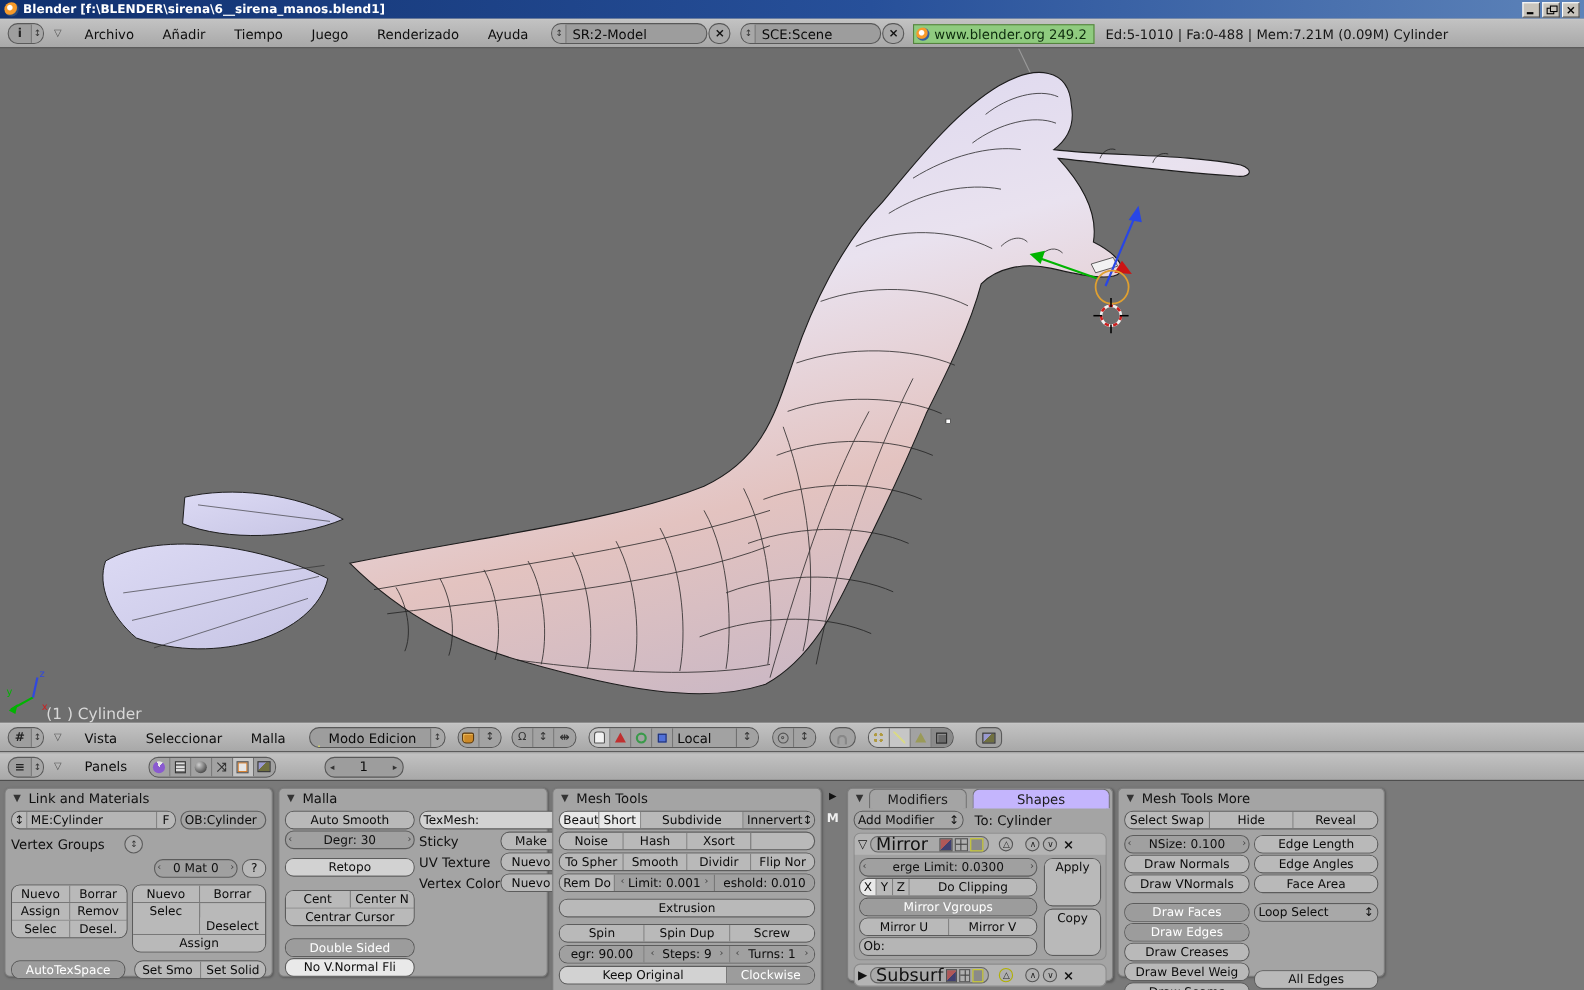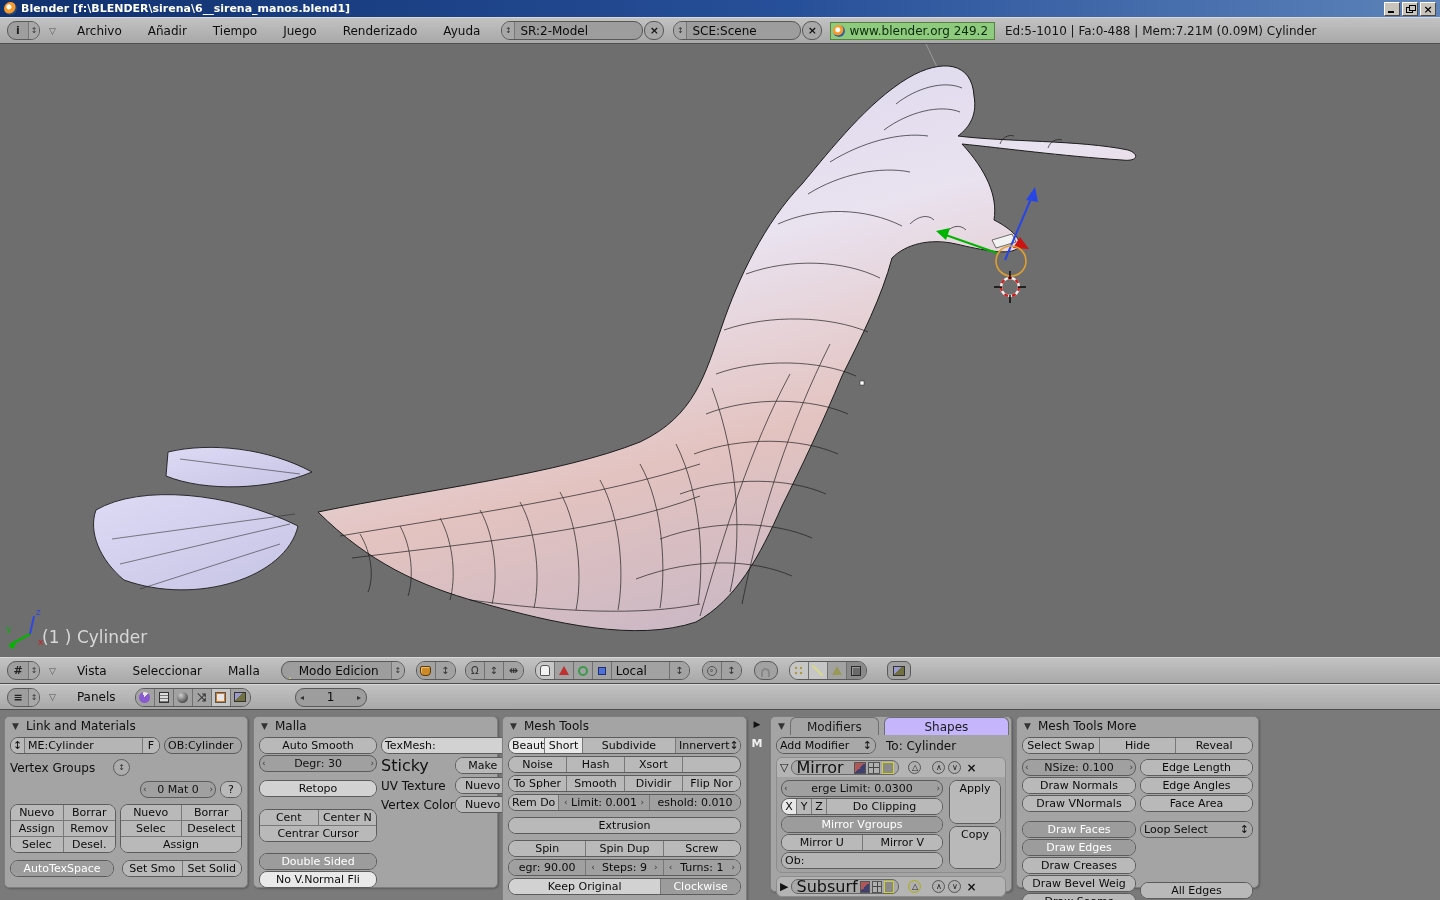--- a/index.html
+++ b/index.html
@@ -30,21 +30,21 @@
   .pillfield .dd { width:13px; text-align:center; font-size:8px; background:#a8a8a8; border-right:1px solid #777; line-height:17px; color:#333; }
   .pillfield .tx { padding:0 5px; font-size:12px; color:#0a0a0a; white-space:nowrap; }
   .xbtn { width:20px; height:19px; border:1px solid #585858; border-radius:9px; background:#a8a8a8; text-align:center; line-height:17px; font-weight:bold; font-size:11px; margin-left:1px; }
 
   .vbadge { display:flex; align-items:center; height:18px; background:#8fcb7f; border:1px solid #55823f; padding:0 6px 0 2px; font-size:12px; color:#0c2a0c; gap:4px; }
   .vbadge .blogo { width:12px; height:12px; border-radius:50%; background:radial-gradient(circle at 40% 40%, #fff 0 2px, #f79a2a 3px 5px, #35609c 6px); }
   .stats { font-size:12px; color:#141414; margin-left:10px; white-space:nowrap; }
 
   
   .viewport { position:absolute; top:44px; left:0; width:1440px; height:613px; background:#6e6e6e; }
-  .obj-label { position:absolute; left:42px; top:583px; color:#d8d8d8; font-size:17px; }
+  .obj-label { position:absolute; left:42px; top:598px; color:#d8d8d8; font-size:14px; }
 
   
   .ibtn { height:19px; min-width:19px; border:1px solid #5a5a5a; border-radius:5px; background:#a2a2a2; display:flex; align-items:center; justify-content:center; font-size:10px; color:#333; }
   .igrp { display:flex; border:1px solid #5a5a5a; border-radius:9px; overflow:hidden; height:19px; background:#a2a2a2; }
   .igrp .ibtn { border:none; border-right:1px solid #707070; border-radius:0; height:17px; }
   .igrp .ibtn:last-child { border-right:none; }
   .pressed { background:#c6c6c6; }
   .dark { background:#8a8a8a; }
   .shape-tri { width:0; height:0; border-left:5px solid transparent; border-right:5px solid transparent; border-bottom:9px solid #c03030; }
   .shape-tri.yellow { border-bottom-color:#d8d86a; border-left-width:4px; border-right-width:4px; border-bottom-width:8px; }
@@ -427,21 +427,21 @@
         </div>
       </div>
       <div style="flex:1;">
         <div class="grp" style="height:auto; flex-wrap:wrap; border-radius:8px;">
           <div style="display:flex; width:100%; border-bottom:1px solid #787878;">
             <div class="b">Nuevo</div>
             <div class="b" style="border-right:none;">Borrar</div>
           </div>
           <div style="display:flex; width:100%; border-bottom:1px solid #787878;">
             <div class="b">Selec</div>
-            <div class="b" style="border-right:none;">Deselect</div>
+            <div class="b" style="border-right:none;margin-top:13px;">Deselect</div>
           </div>
           <div style="display:flex; width:100%;">
             <div class="b" style="border-right:none;">Assign</div>
           </div>
         </div>
       </div>
     </div>
     <div class="row" style="margin-top:7px;">
       <div class="grp auto" style="width:104px;">
           <div class="b on">AutoTexSpace</div>
@@ -488,21 +488,21 @@
           </div>
         <div class="grp" style="width:118px;">
             <div class="b wh">No V.Normal Fli</div>
           </div>
       </div>
       <div style="flex:1; display:flex; flex-direction:column; gap:2px;">
         <div class="grp">
             <div class="b fieldtx lit">TexMesh:</div>
           </div>
         <div style="display:flex; align-items:center; justify-content:space-between;">
-          <span class="lbl" style="font-size:16px;">Sticky</span>
+          <span class="lbl" style="font-size:12px;">Sticky</span>
           <div class="grp auto" style="width:56px;">
               <div class="b">Make</div>
             </div>
         </div>
         <div style="display:flex; align-items:center; justify-content:space-between;">
           <span class="lbl" style="font-size:12px;">UV Texture</span>
           <div class="grp auto" style="width:56px;">
               <div class="b">Nuevo</div>
             </div>
         </div>

